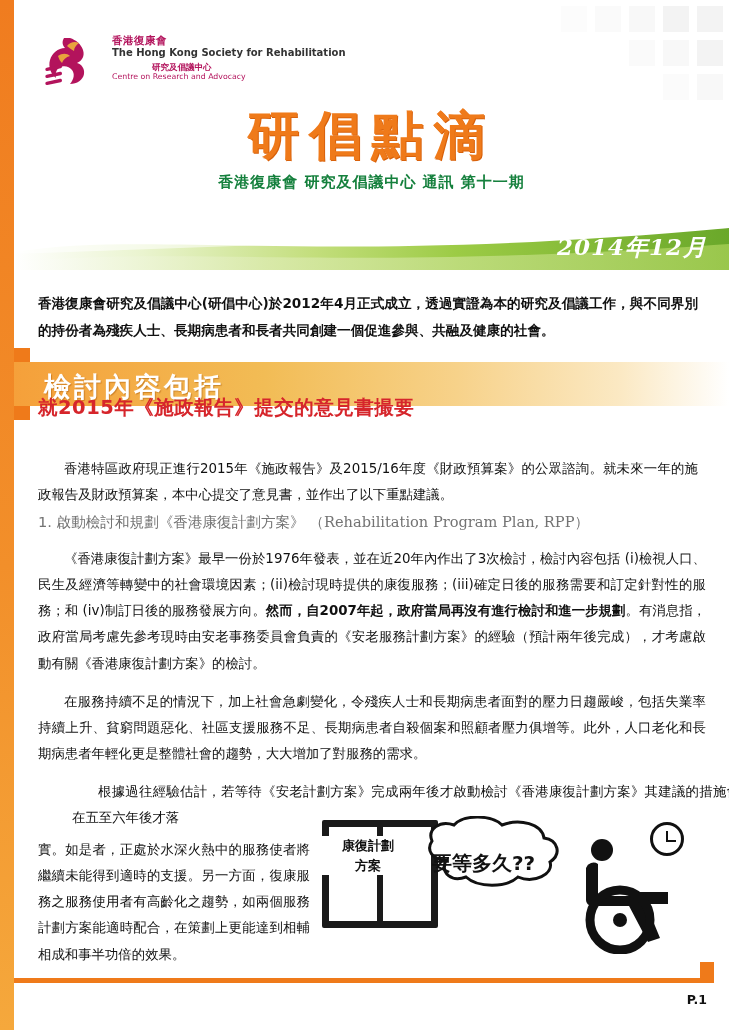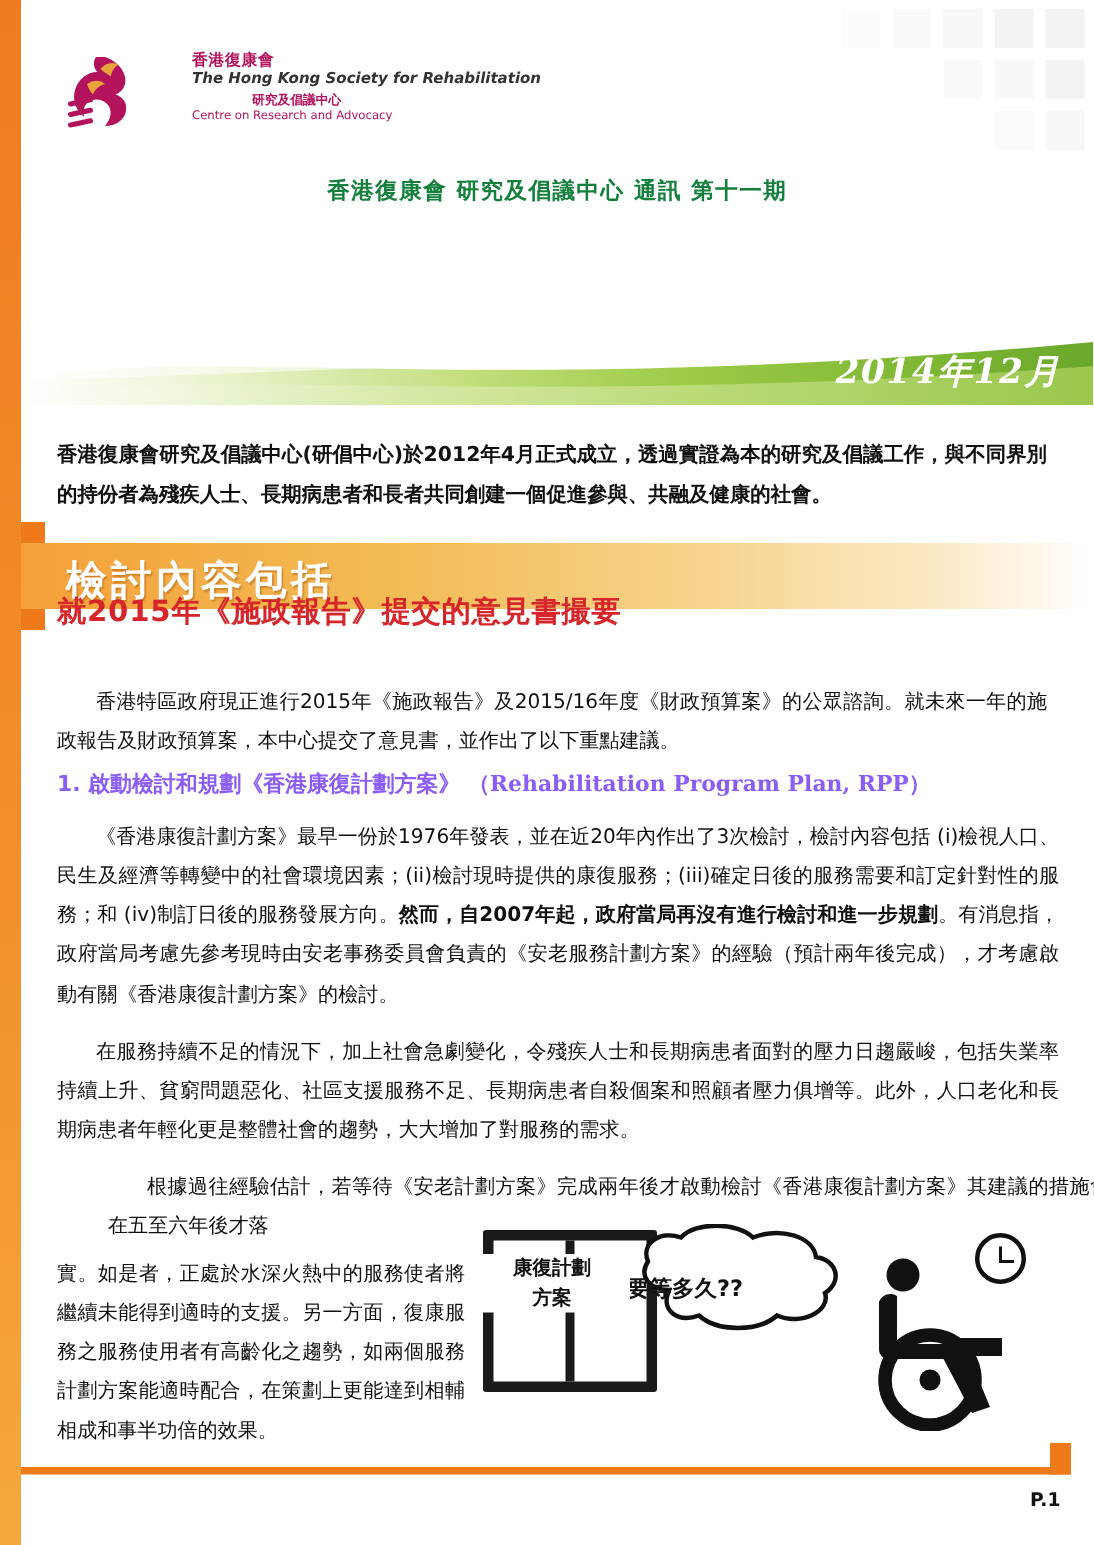--- a/index.html
+++ b/index.html
@@ -48,37 +48,36 @@
     position: absolute;
     background: #ebebeb;
   }
 
   
   .logo-block {
     position: absolute;
     left: 26px; top: 32px;
     display: flex;
     align-items: flex-start;
-    gap: 16px;
   }
   .logo-mark {
     position: relative;
     width: 62px; height: 62px;
     margin-right: 10px;
   }
   .logo-mark svg { display:block; }
   .logo-text {
     padding-top: 2px;
     line-height: 1.25;
   }
   .logo-text .cn {
     font-size: 10.5px; color: #b3135c; font-weight: bold; letter-spacing: .5px;
   }
   .logo-text .en1 {
-    font-size: 10px; color: #333; font-weight: bold; line-height: 1.15; font-style: italic;
+    font-size: 10px; color: #333; font-weight: bold; line-height: 1.15;
   }
   .logo-text .cn2 {
     font-size: 8.5px; color: #b3135c; font-weight: bold; margin-top: 3px; padding-left: 40px;
   }
   .logo-text .en2 {
     font-size: 7.8px; color: #b3135c;
   }
 
   
   .masthead {
@@ -180,22 +179,22 @@
   }
   .p1 {
     position: absolute;
     left: 38px; top: 456px; width: 660px;
     text-indent: 26px;
   }
   .item-head {
     position: absolute;
     left: 38px; top: 513px; width: 668px;
     font-size: 14.6px;
-    font-weight: bold;
-    color: #8b5cf6;
+    font-weight: normal;
+    color: #737373;
   }
   .item-head .rpp {
     font-family: "DejaVu Serif", "Liberation Serif", serif;
   }
   .p2 {
     position: absolute;
     left: 38px; top: 546px; width: 668px;
     text-indent: 26px;
   }
   .p2 b { font-weight: bold; }
@@ -249,22 +248,22 @@
     z-index: 3;
     background: #fff;
   }
   .bubble {
     position: absolute;
     left: 112px; top: 4px;
     width: 162px; height: 78px;
   }
   .bubble-text {
     position: absolute;
-    left: 108px; top: 38px;
-    font-size: 15px;
+    left: 122px; top: 38px;
+    font-size: 20px;
     font-weight: bold;
     color: #111;
   }
   .wheelchair {
     position: absolute;
     right: 6px; top: 22px;
     width: 118px; height: 120px;
   }
   .clock {
     position: absolute;
@@ -344,20 +343,21 @@
     </div>
     <div class="logo-text">
       <div class="cn">香港復康會</div>
       <div class="en1">The Hong Kong Society for Rehabilitation</div>
       <div class="cn2">研究及倡議中心</div>
       <div class="en2">Centre on Research and Advocacy</div>
     </div>
   </div>
 
   <div class="masthead">
+    <div class="main-title">研倡點滴</div>
     <div class="sub-title">香港復康會 研究及倡議中心 通訊 第十一期</div>
   </div>
 </div>
 
 <div class="swoosh">
   <svg class="swoosh-bg" width="715" height="48" viewBox="0 0 715 48" preserveAspectRatio="none">
     <defs>
       <linearGradient id="gswoosh" x1="0" y1="0" x2="1" y2="0">
         <stop offset="0%" stop-color="#ffffff"></stop>
         <stop offset="18%" stop-color="#eaf4cf"></stop>

